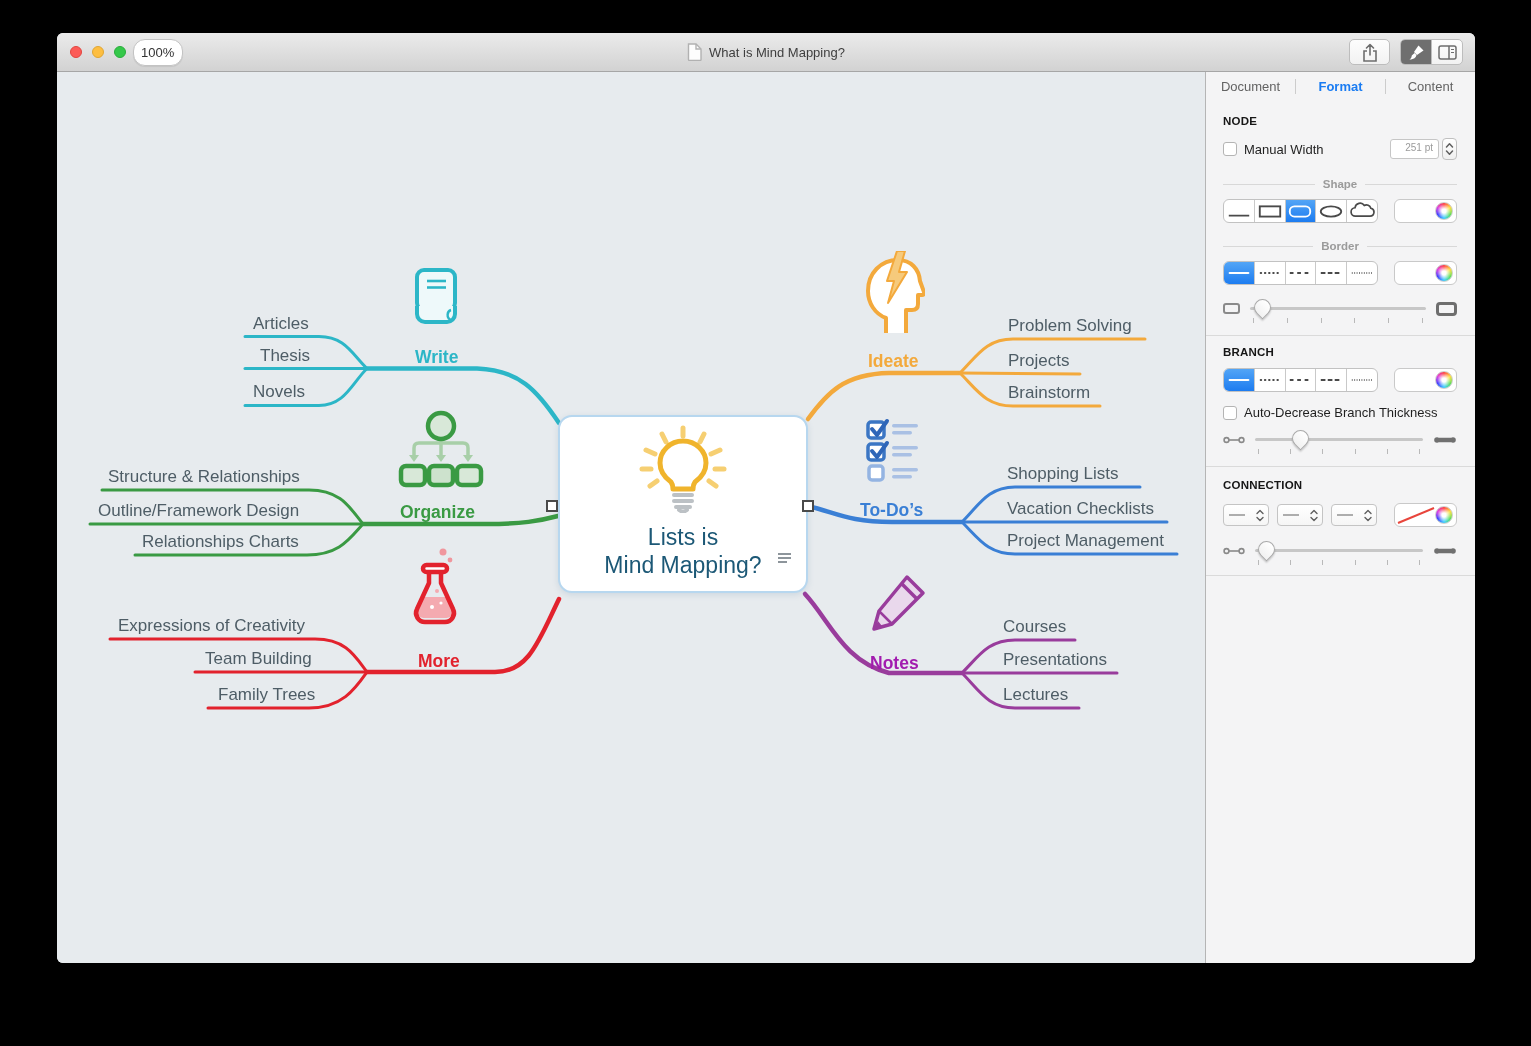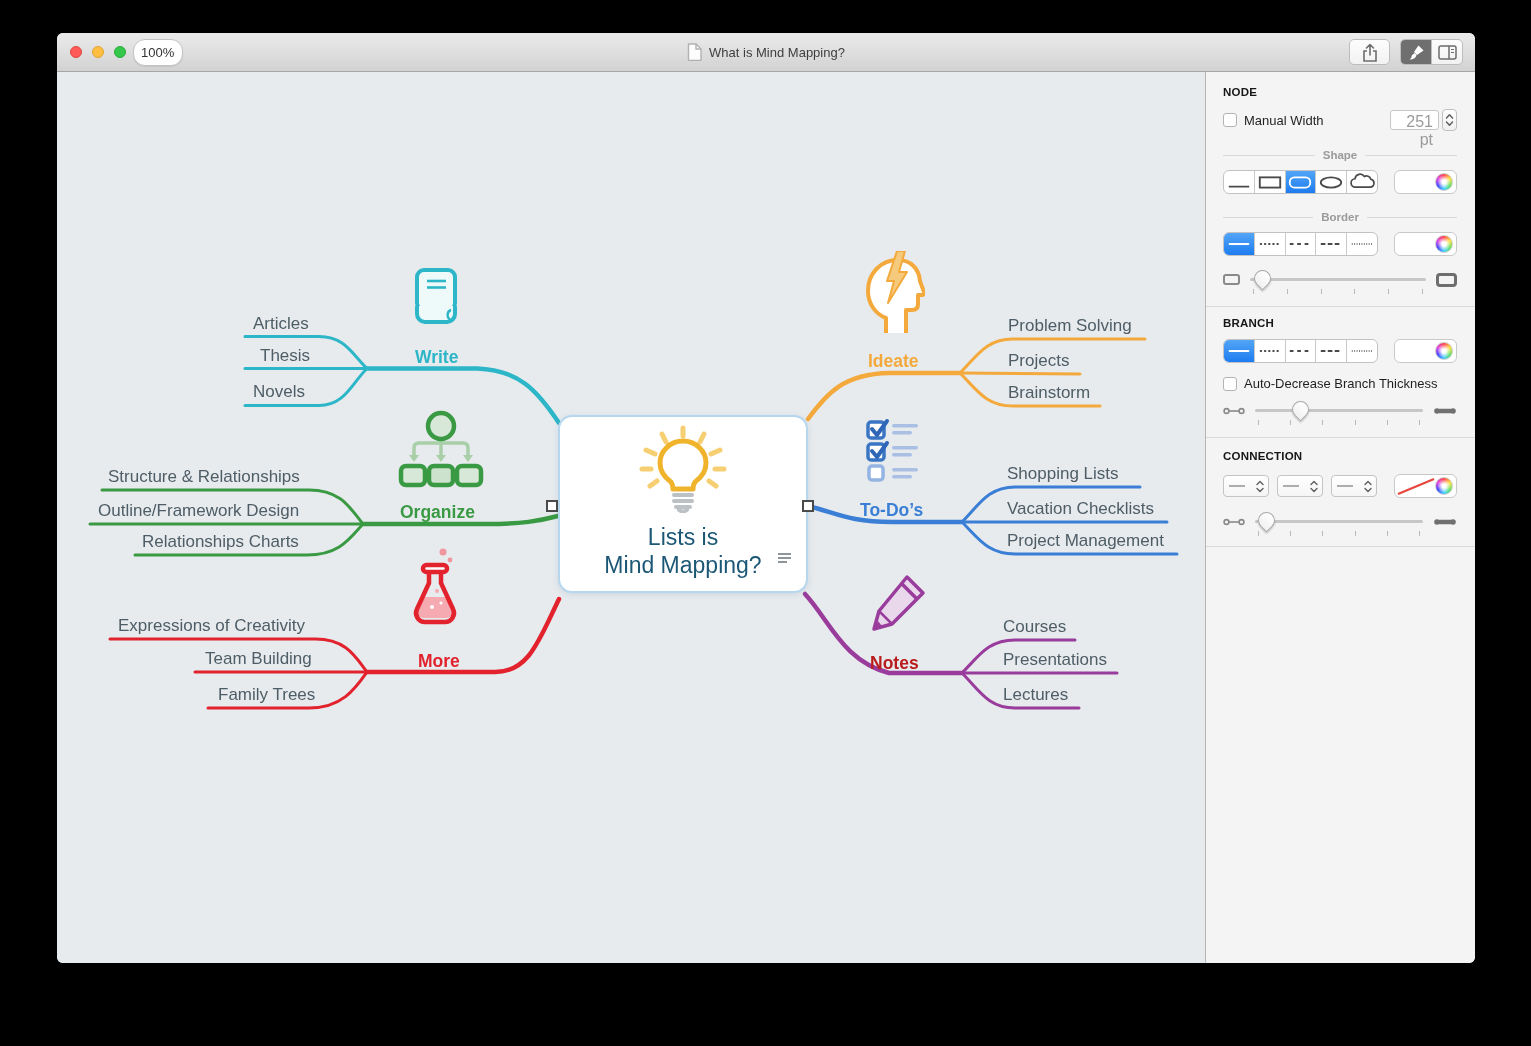--- a/index.html
+++ b/index.html
@@ -45,21 +45,21 @@
   .tabs { display:flex; height:29px; align-items:center; }
   .tab { flex:1; text-align:center; color:#636363; cursor:default; }
   .tab.active { color:#1a7cf2; font-weight:bold; }
   .tab + .tab { border-left:1px solid #cccccc; }
   .panel { padding:0 18px 0 17px; }
   .sec-h { font-size:11.5px; font-weight:bold; color:#161616; letter-spacing:.2px; }
   .row { display:flex; align-items:center; }
   .checkbox { width:14px; height:14px; background:#fff; border:1px solid #b4b4b4; border-radius:3px; flex:0 0 auto; }
   .cb-label { margin-left:7px; }
   .spacer { flex:1; }
-  .field { width:49px; height:20px; background:#fff; border:1px solid #c6c6c6; border-radius:3px; font-size:16px; color:#9b9b9b; text-align:right; padding:2px 5px 0 0; }
+  .field { width:49px; height:20px; background:#fff; border:1px solid #c6c6c6; border-radius:3px; font-size:10px; color:#9b9b9b; text-align:right; padding:2px 5px 0 0; }
   .stepper { width:15px; height:22px; margin-left:3px; background:linear-gradient(#fff,#f0f0f0); border:1px solid #c0c0c0; border-radius:4px; display:flex; align-items:center; justify-content:center; }
   .div-label { display:flex; align-items:center; gap:8px; color:#9b9b9b; font-size:11.5px; font-weight:bold; }
   .div-label::before,.div-label::after { content:""; flex:1; height:1px; background:#d8d8d8; }
   .segmented { display:flex; width:155px; height:24px; background:#fff; border:1px solid #c2c2c2; border-radius:6px; overflow:hidden; }
   .segmented .seg { flex:1; display:flex; align-items:center; justify-content:center; }
   .segmented .seg + .seg { border-left:1px solid #c9c9c9; }
   .segmented .seg.sel { background:linear-gradient(#53a5f6,#1d7cf0); }
   .colorwell { width:63px; height:24px; background:#fff; border:1px solid #c9c9c9; border-radius:6px; display:flex; align-items:center; justify-content:flex-end; padding-right:3px; position:relative; overflow:hidden; }
   .wheel { width:18px; height:18px; border-radius:50%; border:1px solid #cfcfcf; background:radial-gradient(circle,#fff 18%, rgba(255,255,255,0) 62%),conic-gradient(#ff4040,#ffe040,#5de05d,#40d0ff,#4040ff,#e040e0,#ff4040); }
   .hr { height:1px; background:#dadada; margin:0 -18px 0 -17px; }
@@ -230,21 +230,21 @@
         <line x1="33" y1="10" x2="49" y2="26" stroke="#993c9c" stroke-width="3.5"></line>
         <line x1="11" y1="38" x2="24" y2="51" stroke="#993c9c" stroke-width="2.5"></line>
         <path d="M10 48 L6 56 L14 53 Z" fill="#993c9c"></path>
       </svg>
 
       <div class="map-label main" style="left: 358px; top: 275px; color: rgb(44, 182, 199);">Write</div>
       <div class="map-label main" style="left: 343px; top: 430px; color: rgb(58, 154, 67);">Organize</div>
       <div class="map-label main" style="left: 361px; top: 579px; color: rgb(226, 34, 45);">More</div>
       <div class="map-label main" style="left: 811px; top: 279px; color: rgb(243, 169, 60);">Ideate</div>
       <div class="map-label main" style="left: 803px; top: 428px; color: rgb(58, 127, 213);">To-Do’s</div>
-      <div class="map-label main" style="left: 813px; top: 581px; color: #b91c1c;">Notes</div>
+      <div class="map-label main" style="left: 813px; top: 581px; color: #a21caf;">Notes</div>
 
       <div class="map-label" style="left:196px;top:242px">Articles</div>
       <div class="map-label" style="left:203px;top:274px">Thesis</div>
       <div class="map-label" style="left:196px;top:310px">Novels</div>
       <div class="map-label" style="left:51px;top:395px">Structure &amp; Relationships</div>
       <div class="map-label" style="left:41px;top:429px">Outline/Framework Design</div>
       <div class="map-label" style="left:85px;top:460px">Relationships Charts</div>
       <div class="map-label" style="left:61px;top:544px">Expressions of Creativity</div>
       <div class="map-label" style="left:148px;top:577px">Team Building</div>
       <div class="map-label" style="left:161px;top:613px">Family Trees</div>
@@ -287,20 +287,25 @@
             <i></i>
             <i></i>
             <i></i>
           </span>
       </div>
       <span class="handle" style="left:489px;top:428px"></span>
       <span class="handle" style="left:745px;top:428px"></span>
     </div>
 
     <div class="sidebar">
+      <div class="tabs">
+        <div class="tab">Document</div>
+        <div class="tab active">Format</div>
+        <div class="tab">Content</div>
+      </div>
 
       <div class="panel">
         <div class="sec-h" style="margin-top:14px">NODE</div>
 
         <div class="row" style="margin-top:11px">
           <span class="checkbox"></span>
           <span class="cb-label">Manual Width</span>
           <span class="spacer"></span>
           <span class="field">251 pt</span>
           <span class="stepper">

